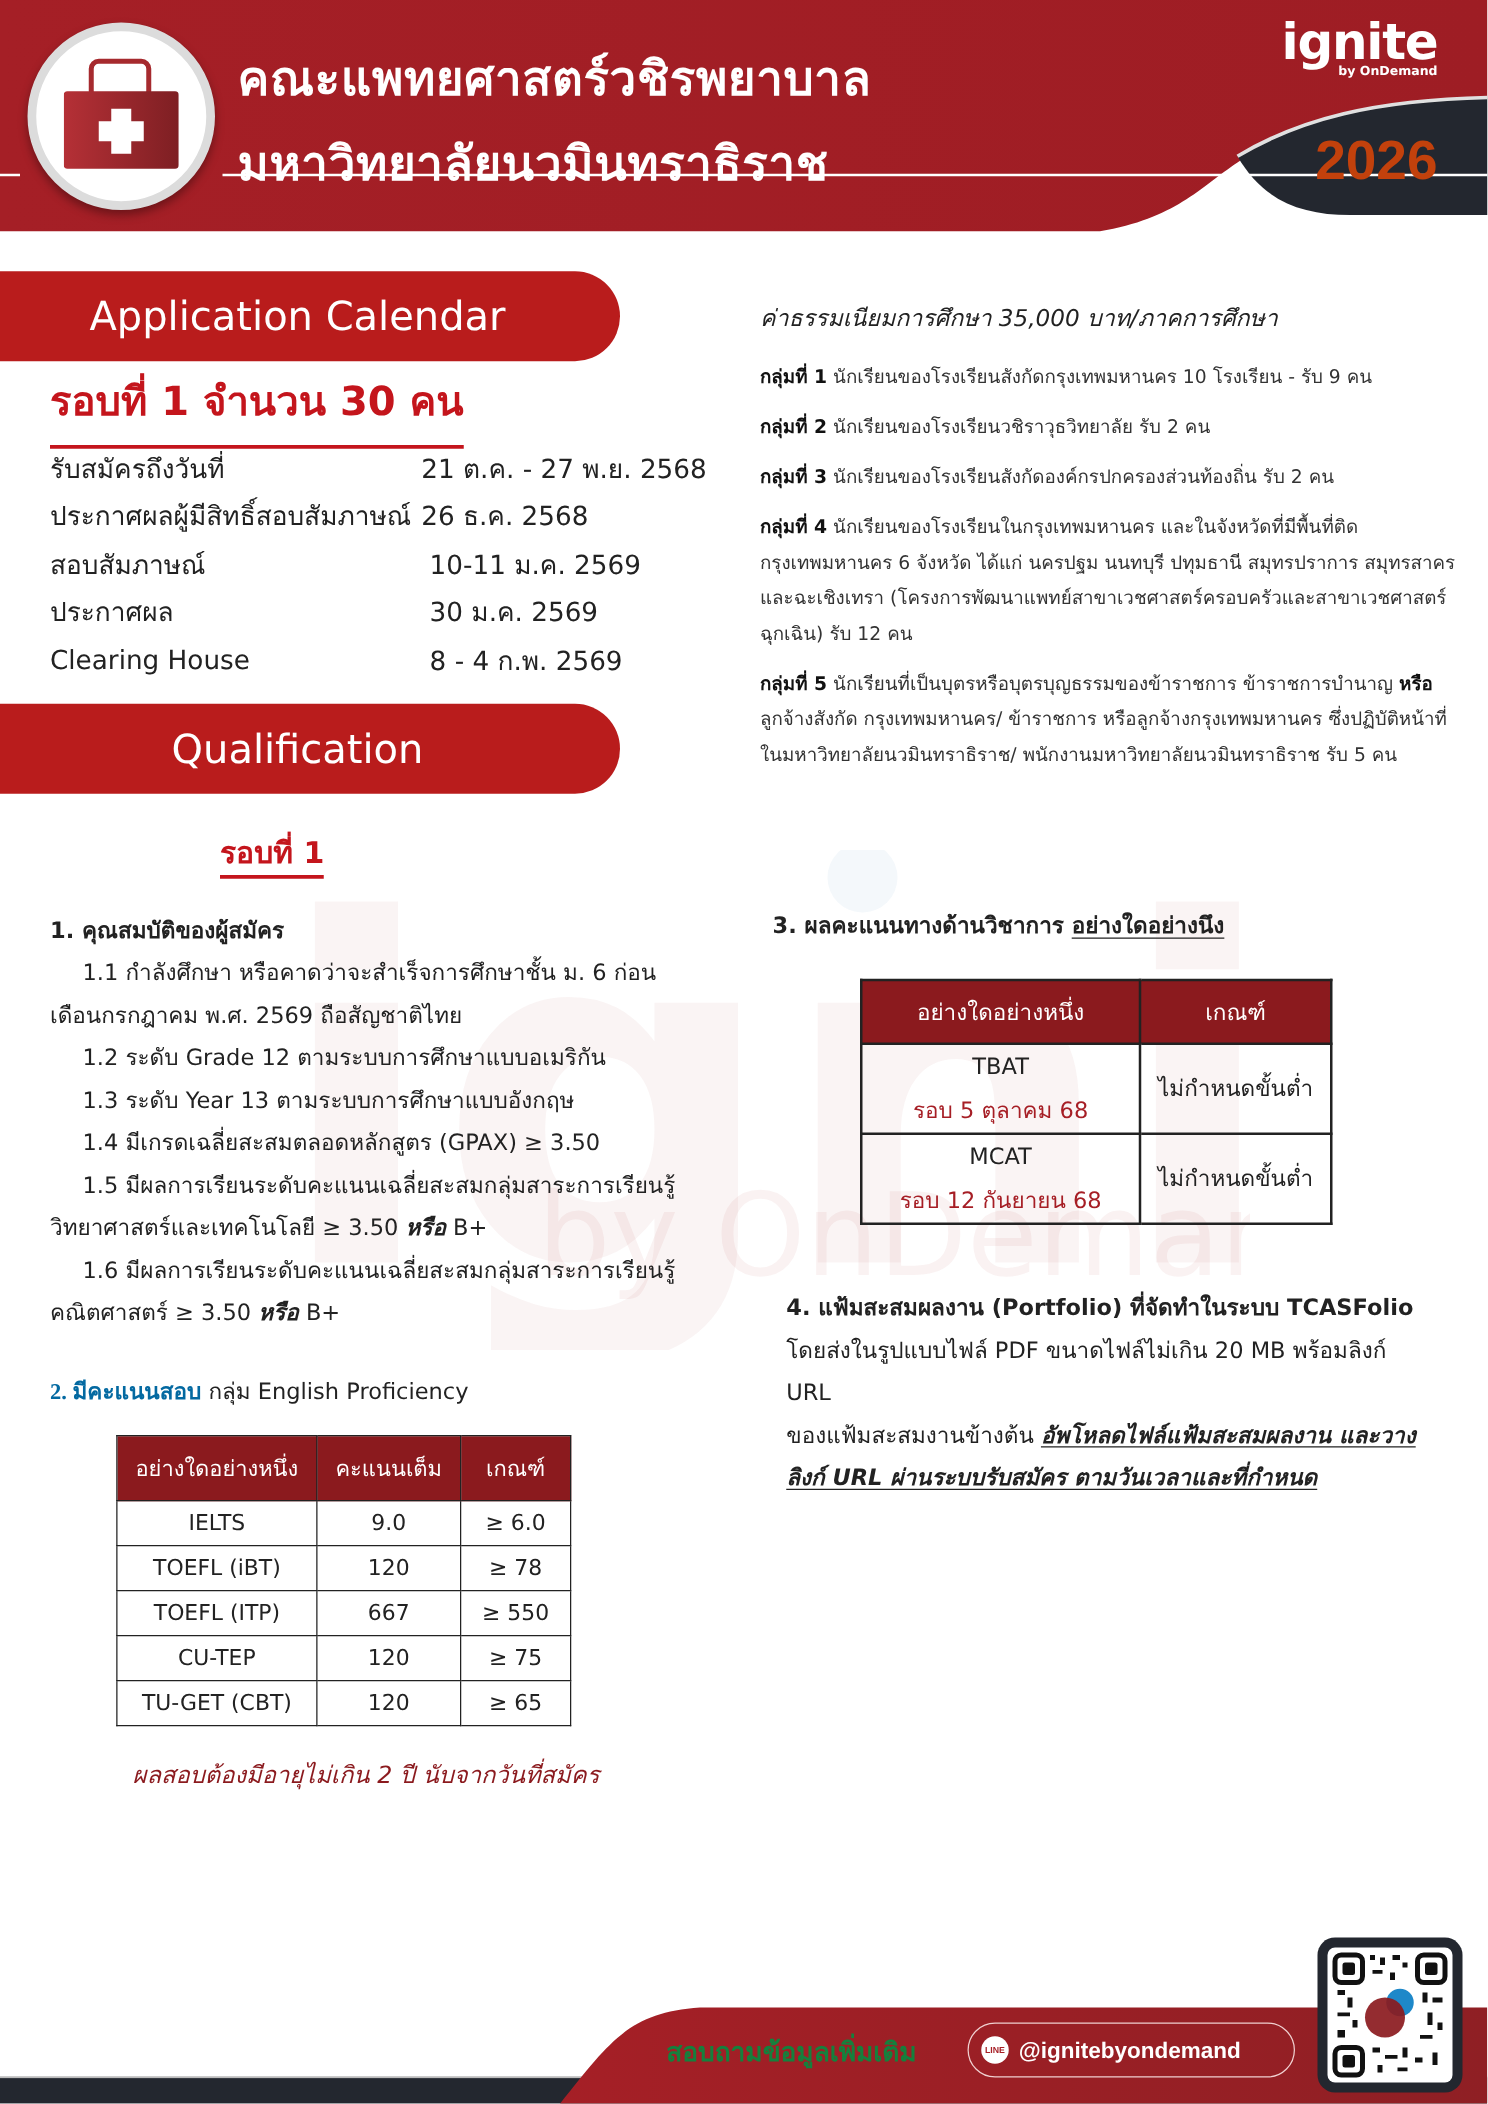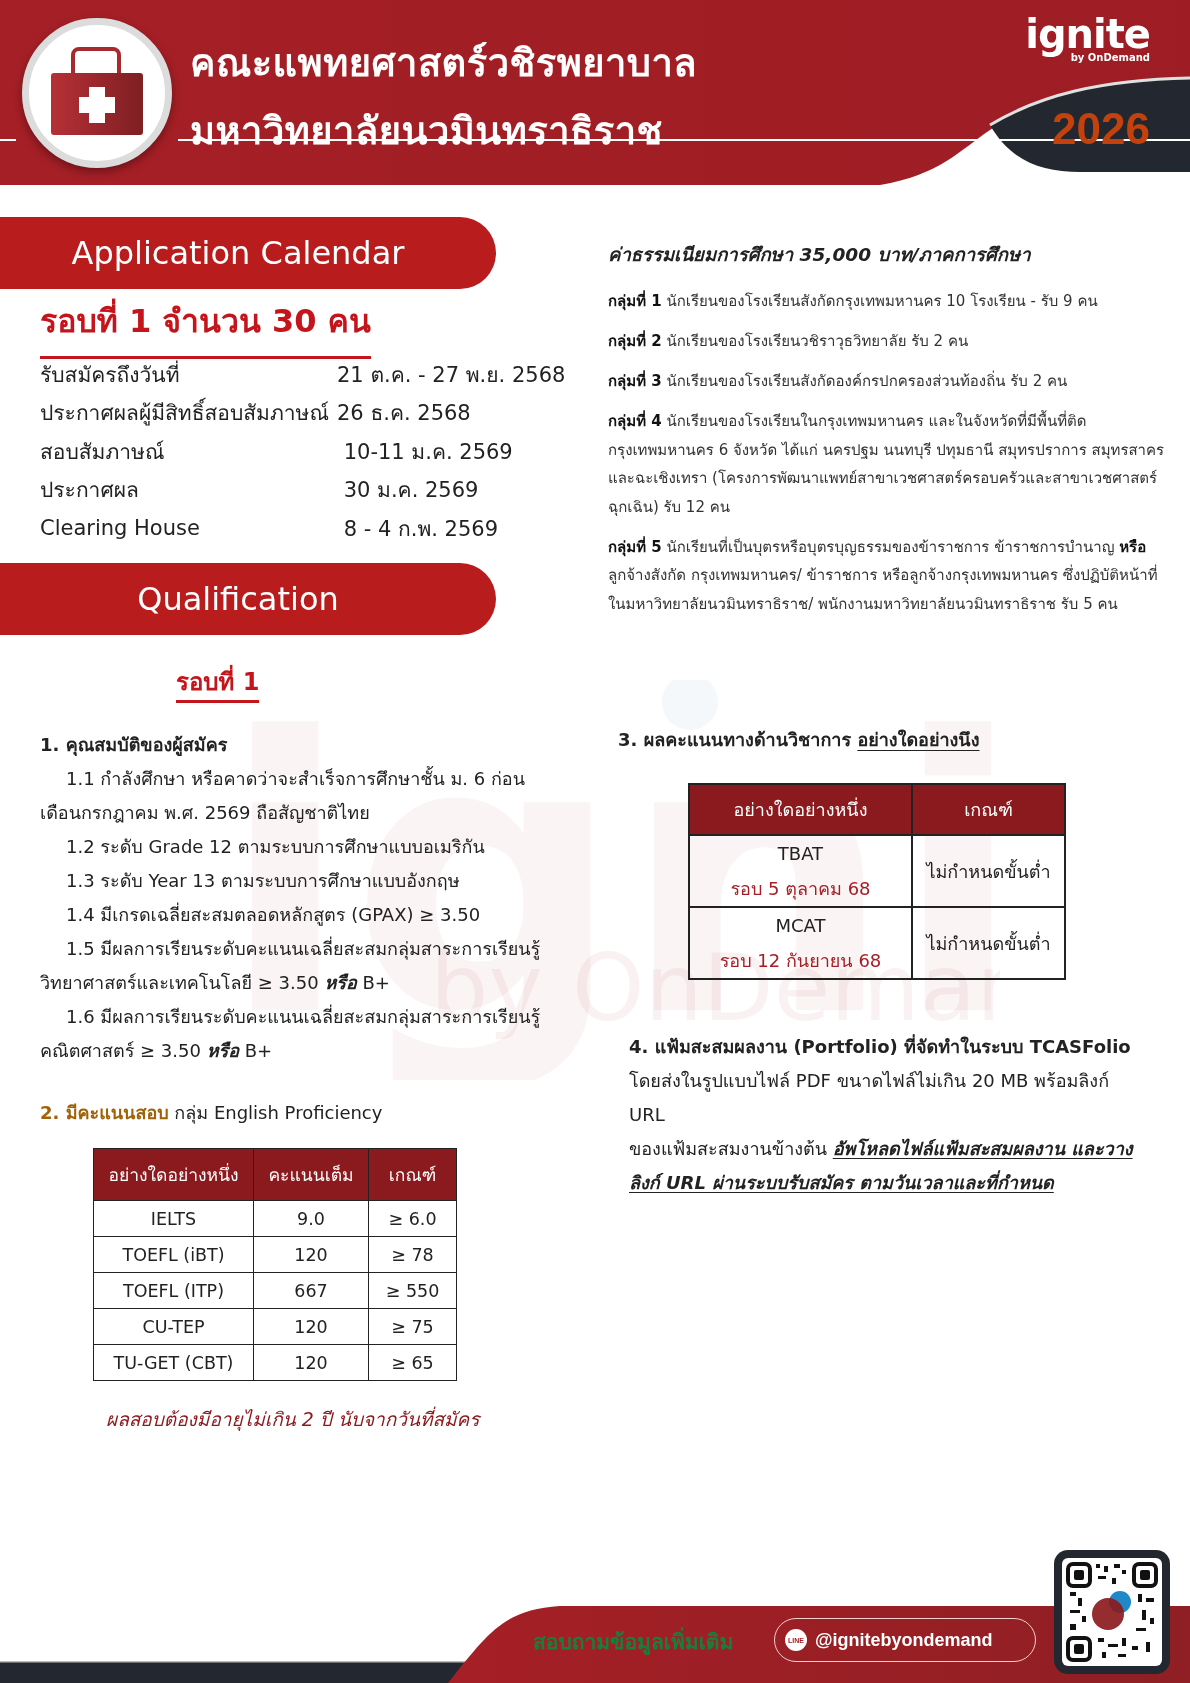--- a/index.html
+++ b/index.html
@@ -30,34 +30,34 @@
 
   
   .round-title { position: absolute; left: 40px; top: 302px; color: #c4151c; font-size: 32px; font-weight: bold;
     border-bottom: 3px solid #c4151c; line-height: 38px; padding-bottom: 16px; }
   .cal { position: absolute; left: 40px; top: 355px; width: 530px; }
   .cal-row { display: flex; height: 38.5px; align-items: center; font-size: 21px; color: #222; }
   .cal-row .lbl { width: 297px; }
   .cal-row .val { flex: 1; }
 
   
-  .fee { position: absolute; left: 608px; top: 240px; font-size: 18.5px; font-style: italic; font-weight: bold; color: #222; }
+  .fee { position: absolute; left: 608px; top: 240px; font-size: 18.5px; font-style: italic; font-weight: normal; color: #222; }
   .groups { position: absolute; left: 608px; top: 287px; width: 560px; font-size: 15px; color: #333; line-height: 28.5px; }
   .groups .grp { margin-bottom: 11.5px; }
   .groups .grp b { color: #111; }
 
   
   .q-round { position: absolute; left: 176px; top: 664px; color: #c4151c; font-size: 24px; font-weight: bold;
     border-bottom: 3px solid #c4151c; line-height: 36px; }
   .q1 { position: absolute; left: 40px; top: 728px; width: 520px; font-size: 18px; line-height: 34px; color: #222; }
   .q1 .head { font-weight: bold; }
   .q1 .ind { padding-left: 26px; }
 
   .q2-head { position: absolute; left: 40px; top: 1098px; font-size: 18px; color: #222; }
-  .q2-head b { color: #a16207; }
+  .q2-head b { color: #0369a1; font-family: Liberation Serif, serif; }
 
   table.eng { position: absolute; left: 93px; top: 1148px; border-collapse: collapse; font-size: 17.5px; }
   table.eng th { background: #8b1a1e; color: #fff; font-weight: normal; height: 52px; border: 1.5px solid #222; padding: 0 12px; }
   table.eng td { height: 36px; border: 1.5px solid #222; text-align: center; color: #222; }
   table.eng td.c0 { width: 160px; }
   table.eng td.c1 { width: 115px; }
   table.eng td.c2 { width: 88px; }
 
   .note { position: absolute; left: 106px; top: 1404px; color: #8b1a1e; font-size: 19px; font-style: italic; }
 

